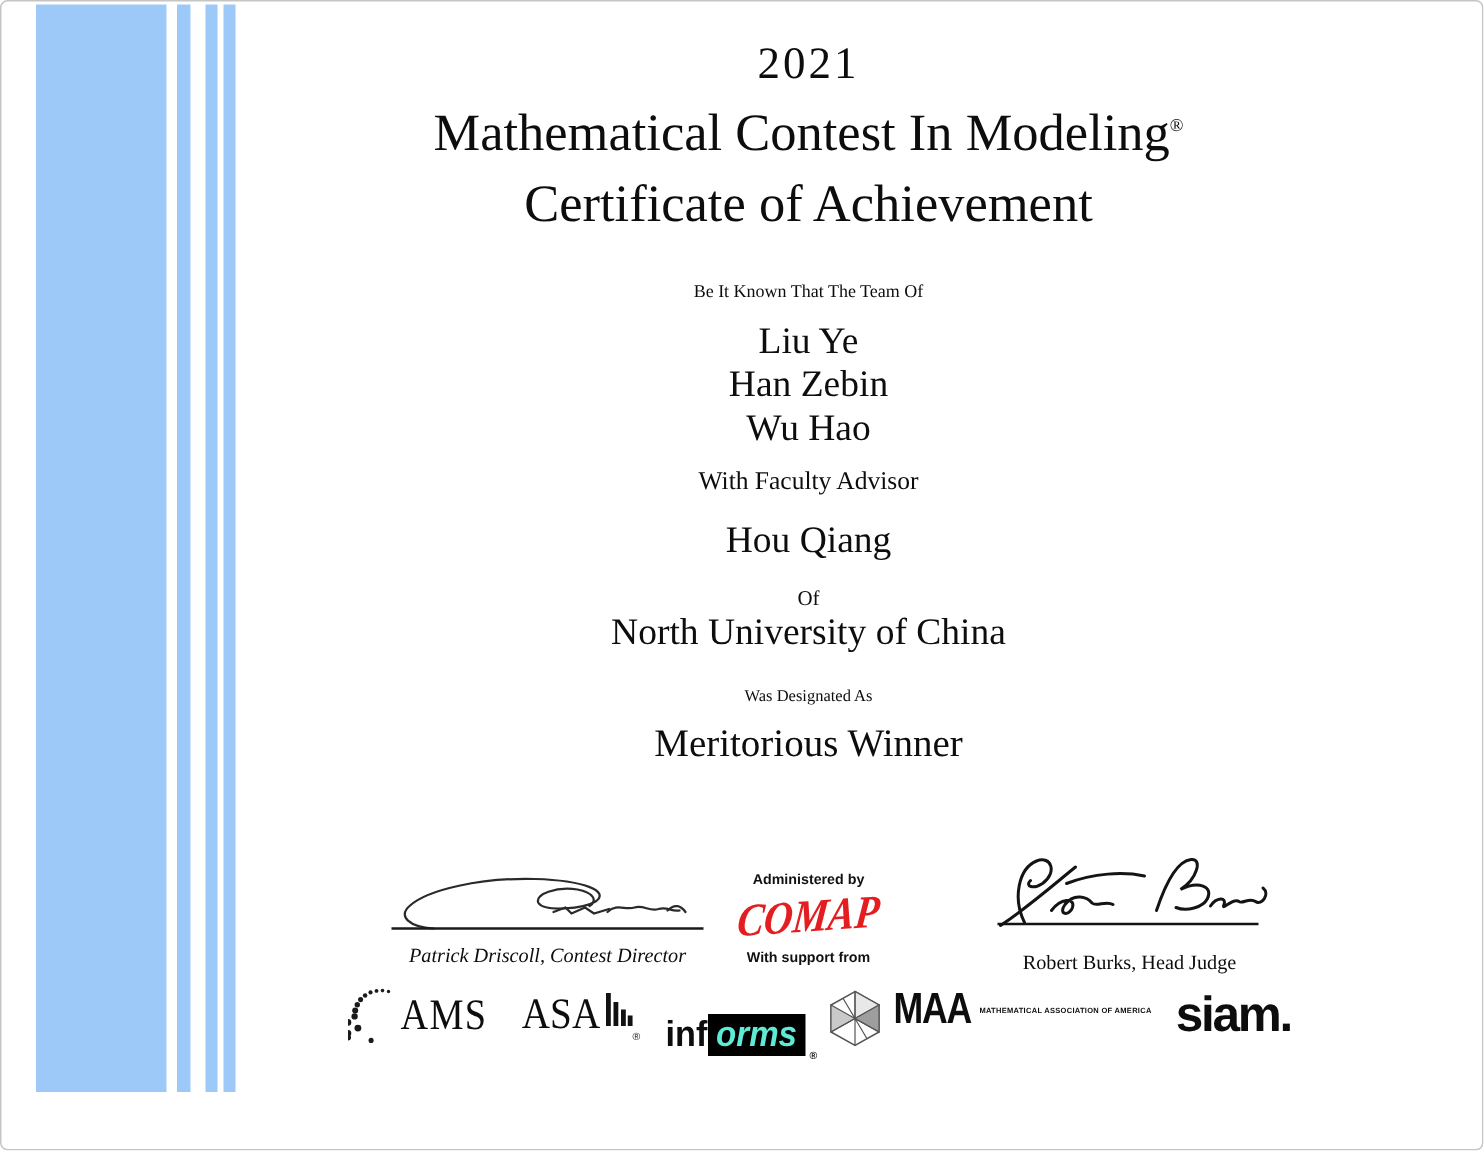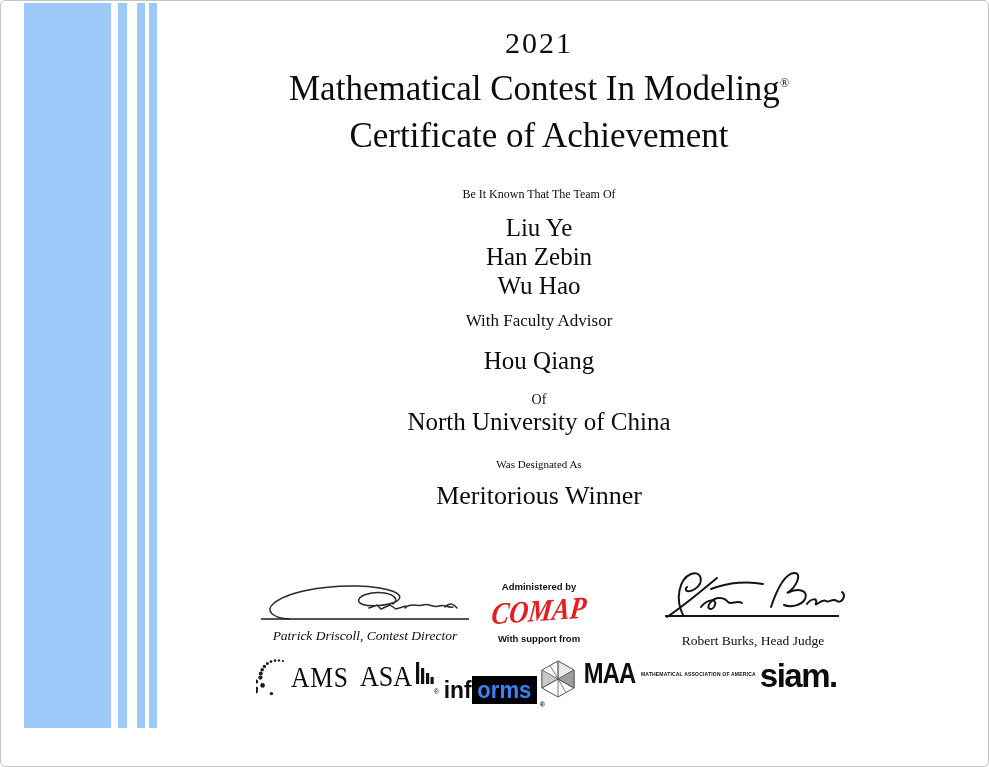--- a/index.html
+++ b/index.html
@@ -43,30 +43,30 @@
     font-family:"Liberation Sans",sans-serif;}
   .admin,.support{font-size:9.5px;font-weight:bold;color:#111;letter-spacing:0;}
   .comap{
     font-family:"Liberation Serif",serif;font-style:italic;font-weight:bold;
     color:var(--comap-red);font-size:31px;line-height:36px;margin-top:1px;
     transform:skewX(-10deg) rotate(-4deg) scaleX(.85);
   }
   .support{margin-top:4px;}
   
   .logos{position:absolute;left:156px;top:656px;width:780px;display:flex;
-    justify-content:center;align-items:flex-start;gap:4px;}
+    justify-content:center;align-items:flex-start;gap:16px;}
   .logo{display:flex;align-items:flex-start;}
   .ams{height:40px;align-items:center;}
   .ams-text{font-size:29px;letter-spacing:1px;transform:scaleX(.88);margin-left:-5px;line-height:38px;}
   .asa-text{font-size:29px;transform:scaleX(.9);line-height:38px;}
   .asa-bars{margin-top:5px;margin-left:1px;}
   .tiny-reg{font-size:7px;align-self:flex-end;font-family:"Liberation Sans",sans-serif;}
   .informs{margin-top:19px;position:relative;font-family:"Liberation Sans",sans-serif;font-weight:bold;}
   .inf{font-size:24px;line-height:27px;transform:scaleX(.95);}
-  .orms-box{background:#000;color:#3b82f6;height:28px;padding:0 3px;display:inline-block;}
+  .orms-box{background:#000;color:#5eead4;height:28px;padding:0 3px;display:inline-block;font-style:italic;}
   .orms-box span{font-size:24px;line-height:27px;display:inline-block;transform:scaleX(.92);}
   .informs-reg{position:absolute;right:-8px;bottom:-4px;}
   .maa{margin-top:2px;gap:3px;font-family:"Liberation Sans",sans-serif;}
   .maa-col{display:flex;flex-direction:row;align-items:center;}
   .maa-text{font-size:29px;font-weight:bold;letter-spacing:-1px;line-height:28px;transform:scaleX(.82);}
   .maa-caption{font-size:5px;font-weight:bold;letter-spacing:.2px;margin-top:2px;white-space:nowrap;}
   .siam{margin-top:1px;font-family:"Liberation Sans",sans-serif;font-weight:bold;}
   .siam-text{font-size:33px;letter-spacing:-1.5px;line-height:36px;}
   .siam-dot{font-size:33px;line-height:36px;}
   svg{display:inline-block;}

